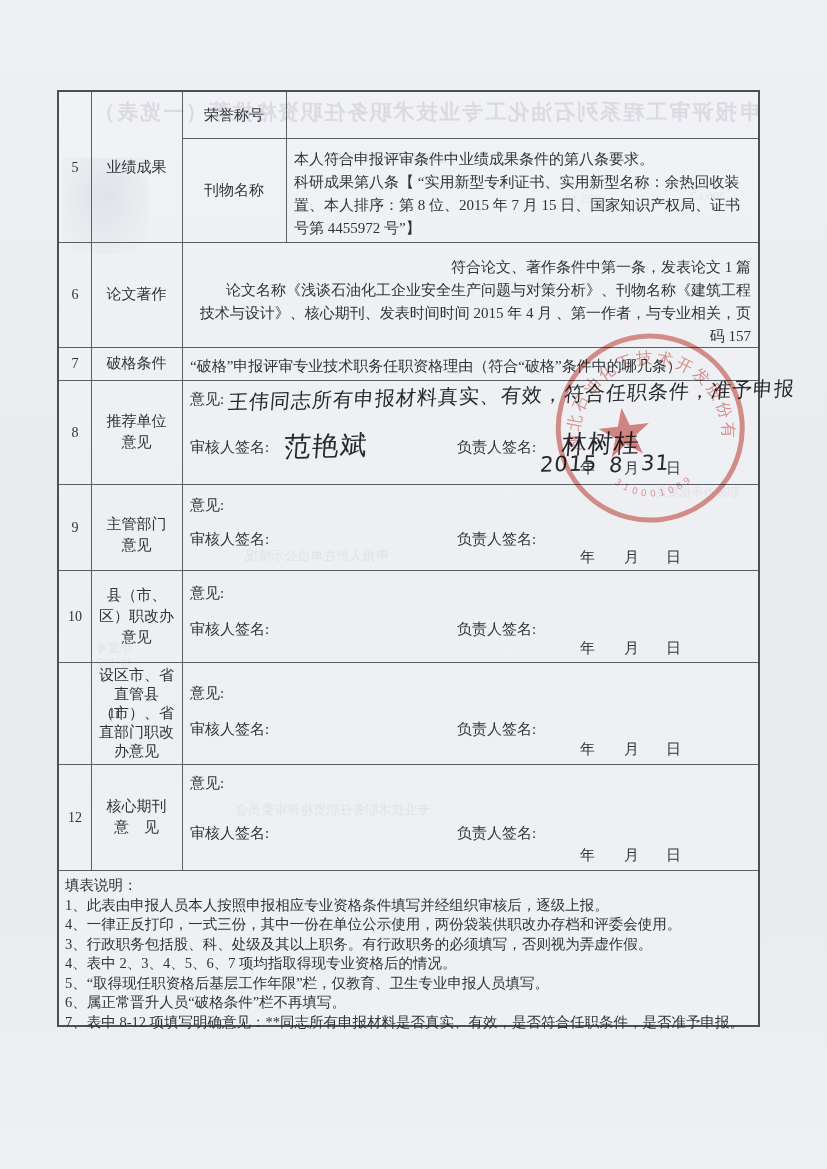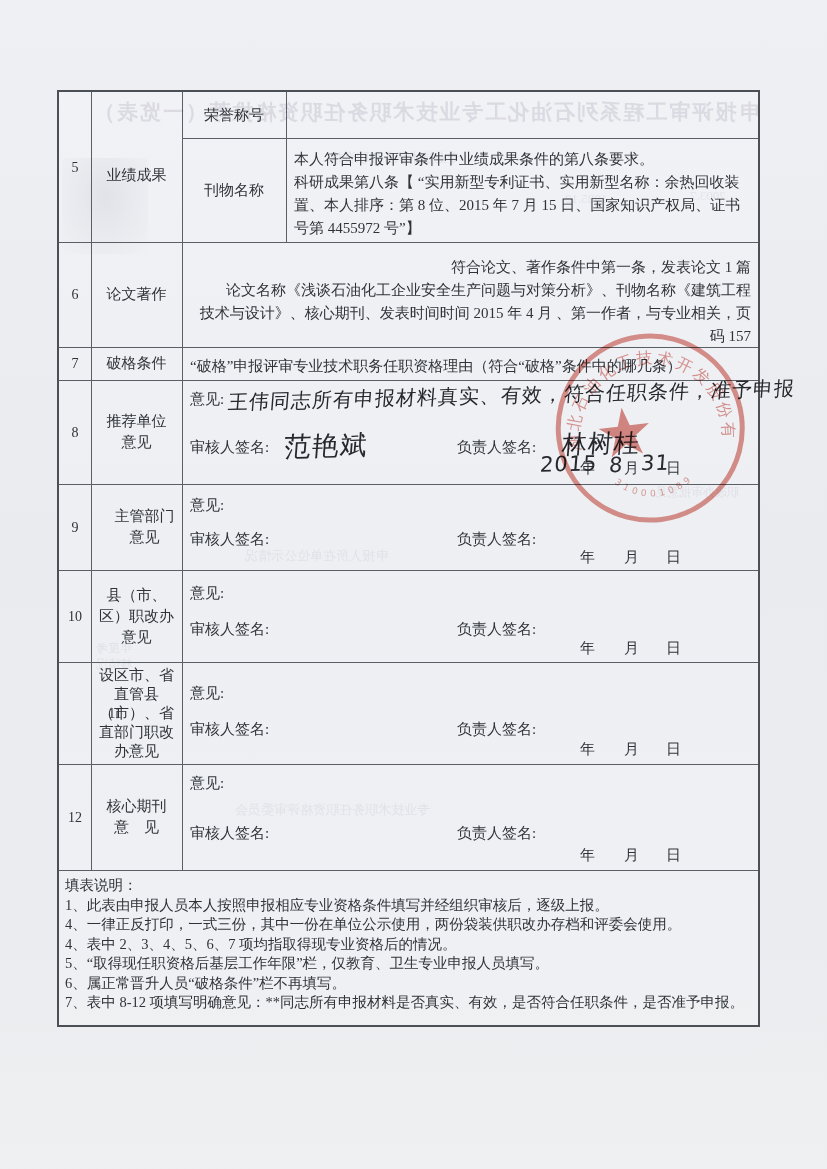--- a/index.html
+++ b/index.html
@@ -60,21 +60,21 @@
     <div class="hline" style="left:0;top:150px;width:699px;"></div>
     <div class="hline" style="left:0;top:255px;width:699px;"></div>
     <div class="hline" style="left:0;top:288px;width:699px;"></div>
     <div class="hline" style="left:0;top:392px;width:699px;"></div>
     <div class="hline" style="left:0;top:478px;width:699px;"></div>
     <div class="hline" style="left:0;top:570px;width:699px;"></div>
     <div class="hline" style="left:0;top:672px;width:699px;"></div>
     <div class="hline" style="left:0;top:778px;width:699px;"></div>
 
     <div class="cell num" style="left:0;top:0;width:32px;height:150px;">5</div>
-    <div class="cell" style="left:32px;top:8px;width:91px;height:150px;">业绩成果</div>
+    <div class="cell" style="left:32px;top:0;width:91px;height:150px;">业绩成果</div>
     <div class="cell" style="left:123px;top:0;width:104px;height:46px;">荣誉称号</div>
     <div class="cell" style="left:123px;top:46px;width:104px;height:104px;">刊物名称</div>
     <div class="content" style="left:235px;top:56px;width:456px;">
       <div>本人符合申报评审条件中业绩成果条件的第八条要求。</div>
       <div>科研成果第八条【 “实用新型专利证书、实用新型名称：余热回收装置、本人排序：第 8 位、2015 年 7 月 15 日、国家知识产权局、证书号第 4455972 号”】</div>
     </div>
 
     <div class="cell num" style="left:0;top:150px;width:32px;height:105px;">6</div>
     <div class="cell" style="left:32px;top:150px;width:91px;height:105px;">论文著作</div>
     <div class="content" style="left:130px;top:164px;width:562px;text-align:right;">
@@ -98,21 +98,21 @@
       <span class="plabel" style="left:484px;top:79px;">日</span>
       <span class="hw" style="left:46px;top:2px;font-size:20px;">王伟同志所有申报材料真实、有效，符合任职条件，准予申报</span>
       <span class="hw" style="left:102px;top:48px;font-size:27px;">范艳斌</span>
       <span class="hw" style="left:380px;top:47px;font-size:25px;">林树桂</span>
       <span class="hw" style="left:358px;top:72px;font-size:21px;">2015</span>
       <span class="hw" style="left:427px;top:73px;font-size:21px;">8</span>
       <span class="hw" style="left:459px;top:71px;font-size:21px;">31</span>
     </div>
 
     <div class="cell num" style="left:0;top:392px;width:32px;height:86px;">9</div>
-    <div class="cell" style="left:32px;top:392px;width:91px;height:86px;margin-left:8px;">主管部门
+    <div class="cell" style="left:32px;top:400px;width:91px;height:86px;">主管部门
 意见</div>
     <div class="opr" style="top:392px;height:86px;">
       <span class="plabel" style="left:8px;top:12px;">意见:</span>
       <span class="plabel" style="left:8px;top:46px;">审核人签名:</span>
       <span class="plabel" style="left:275px;top:46px;">负责人签名:</span>
       <span class="plabel" style="left:398px;top:64px;">年</span>
       <span class="plabel" style="left:442px;top:64px;">月</span>
       <span class="plabel" style="left:484px;top:64px;">日</span>
     </div>
 
@@ -153,20 +153,21 @@
       <span class="plabel" style="left:275px;top:60px;">负责人签名:</span>
       <span class="plabel" style="left:398px;top:82px;">年</span>
       <span class="plabel" style="left:442px;top:82px;">月</span>
       <span class="plabel" style="left:484px;top:82px;">日</span>
     </div>
 
     <div class="notes" style="left:6px;top:784px;width:690px;">
       <div class="nt">填表说明：</div>
       <div>1、此表由申报人员本人按照申报相应专业资格条件填写并经组织审核后，逐级上报。</div>
       <div>4、一律正反打印，一式三份，其中一份在单位公示使用，两份袋装供职改办存档和评委会使用。</div>
+      <div>3、行政职务包括股、科、处级及其以上职务。有行政职务的必须填写，否则视为弄虚作假。</div>
       <div>4、表中 2、3、4、5、6、7 项均指取得现专业资格后的情况。</div>
       <div>5、“取得现任职资格后基层工作年限”栏，仅教育、卫生专业申报人员填写。</div>
       <div>6、属正常晋升人员“破格条件”栏不再填写。</div>
       <div>7、表中 8-12 项填写明确意见：**同志所有申报材料是否真实、有效，是否符合任职条件，是否准予申报。</div>
     </div>
   </div>
 
   <svg class="stamp" width="200" height="200" viewBox="0 0 200 200">
     <defs>
       <path id="arcTop" d="M 29 126 A 72 72 0 1 1 169 126"></path>

